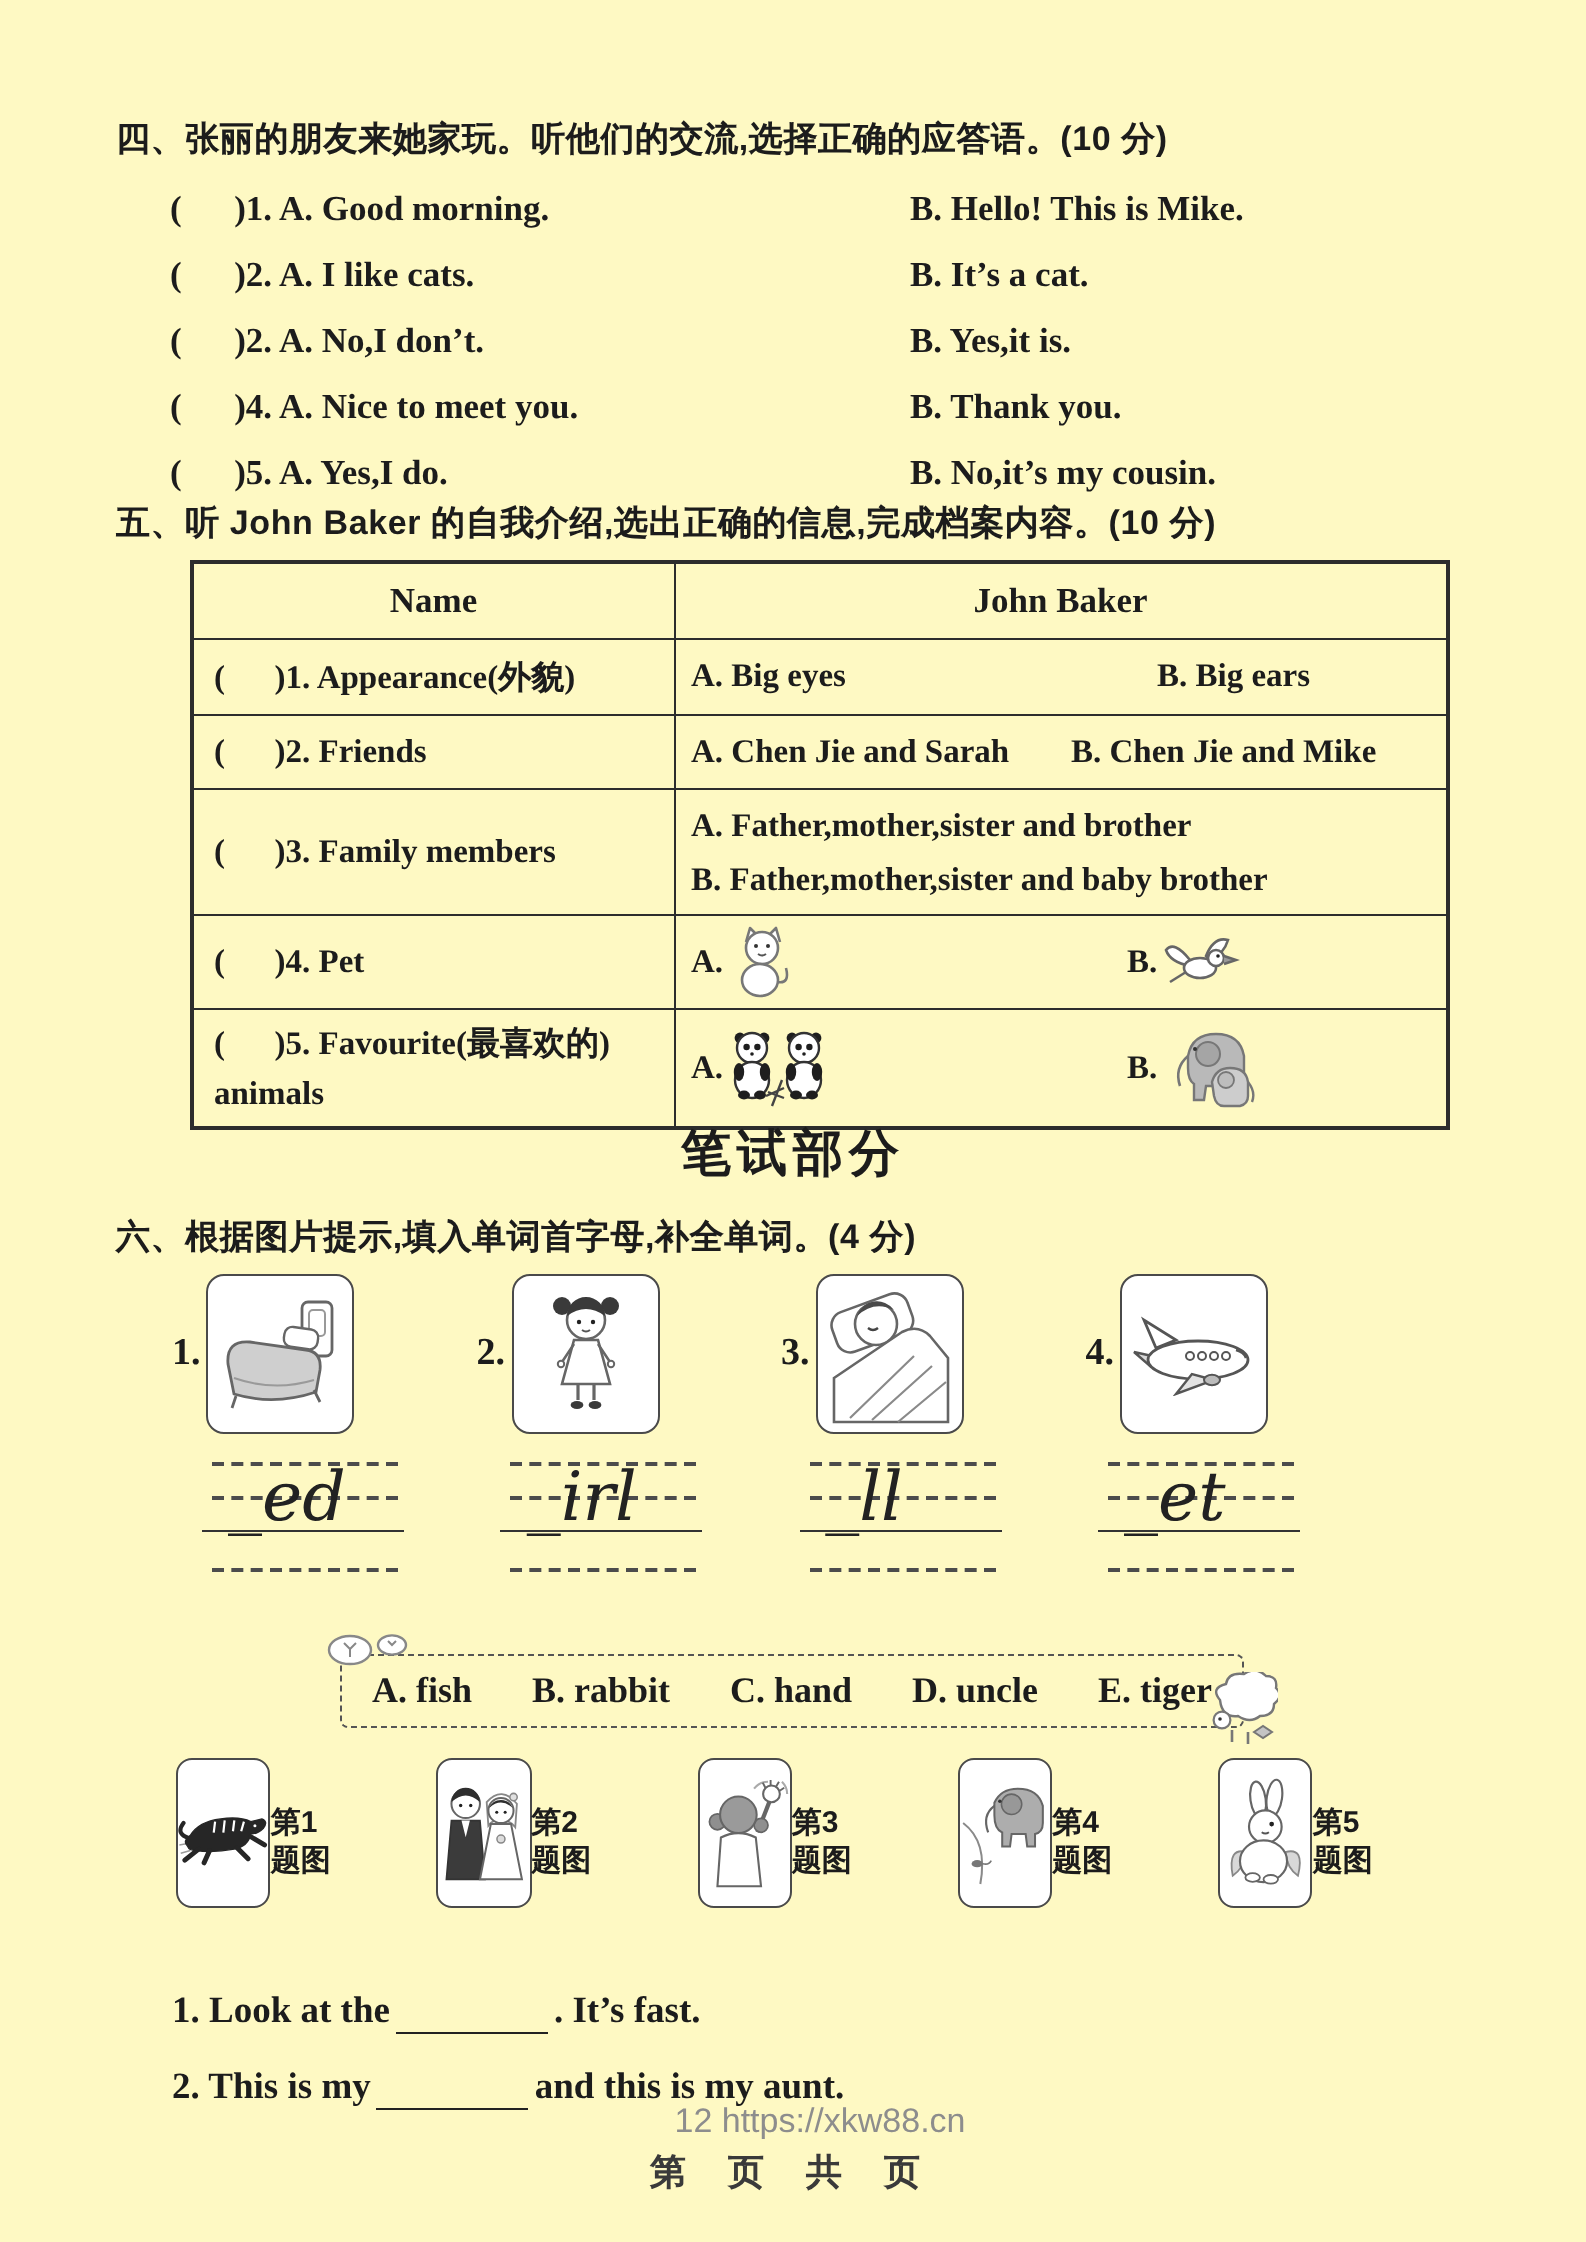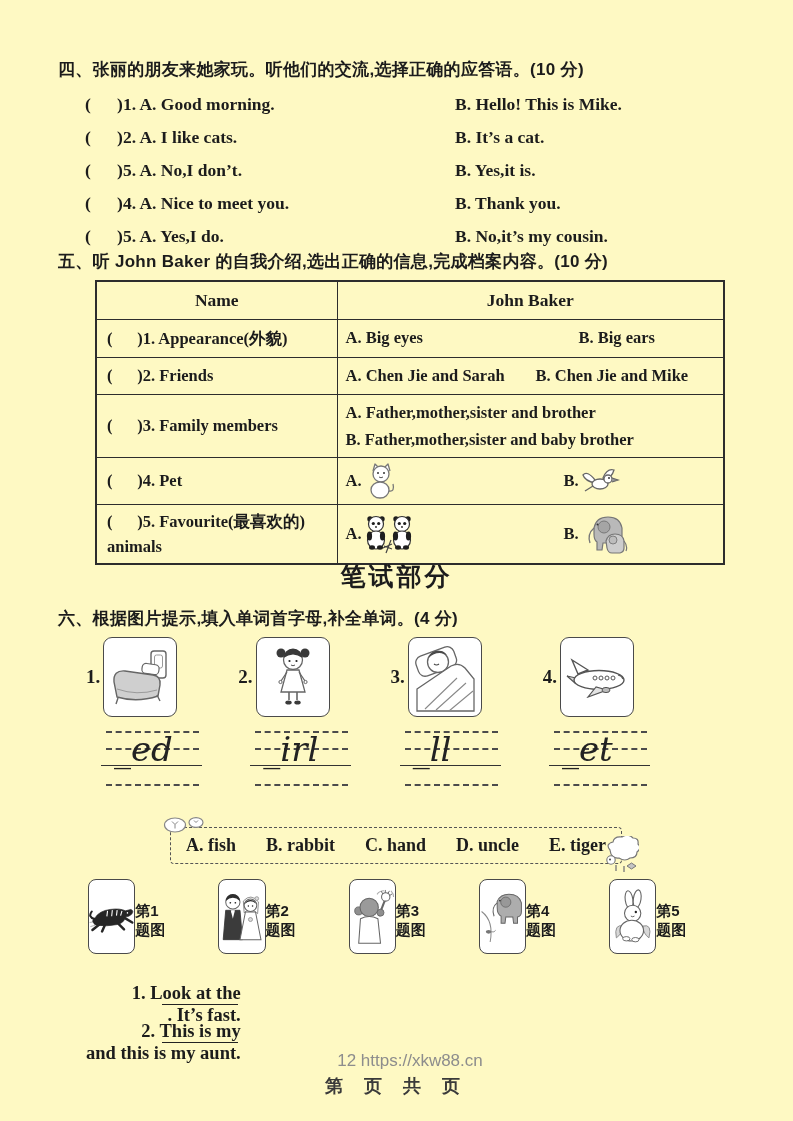--- a/index.html
+++ b/index.html
@@ -77,21 +77,21 @@
   .s7-cards { position:absolute; left:88px; top:879px; width:601px;
               display:flex; justify-content:space-between; }
   .card-col { display:flex; flex-direction:row; align-items:center; width:80px; }
   .card-box { width:76px; height:75px; border:1.7px solid #4a4a4a; border-radius:8px;
               display:flex; align-items:center; justify-content:center; background:#fff; overflow:hidden; }
   .card-label { margin-top:8px; font-size:15px; font-family:"Liberation Sans",sans-serif;
                 font-weight:bold; color:#1c1c1c; }
 
   .sentences { position:absolute; left:86px; top:983px; font-weight:bold; font-size:18.5px;
                font-family:"Liberation Serif",serif; }
-  .sent { height:38px; display:flex; align-items:flex-end; padding-bottom:4px;flex-direction:column; }
+  .sent { height:38px; display:flex; align-items:flex-end; padding-bottom:4px; }
   .blank { display:inline-block; width:76px; border-bottom:1.8px solid #222;
            height:1.1em; margin:0 3px; }
 
   
   .footer { position:absolute; left:0; top:1051px; width:100%; text-align:center; }
   .site   { font-family:"Liberation Sans",sans-serif; font-size:17px; color:#8d8d8d;padding-left:27px; }
   .pageno { margin-top:3px; font-family:"Liberation Sans",sans-serif; font-size:18px;
             color:#3a3a3a; letter-spacing:8px; font-weight:bold; }
 
   svg { display:block; }
@@ -105,21 +105,21 @@
   <div class="s4-rows">
     <div class="qrow">
       <span class="qleft pre">(      )1. A. Good morning.</span>
       <span class="qright">B. Hello!  This is Mike.</span>
     </div>
     <div class="qrow">
       <span class="qleft pre">(      )2. A. I like cats.</span>
       <span class="qright">B. It’s a cat.</span>
     </div>
     <div class="qrow">
-      <span class="qleft pre">(      )5. A. No,I don’t.</span>
+      <span class="qleft pre">(      )2. A. No,I don’t.</span>
       <span class="qright">B. Yes,it is.</span>
     </div>
     <div class="qrow">
       <span class="qleft pre">(      )4. A. Nice to meet you.</span>
       <span class="qright">B. Thank you.</span>
     </div>
     <div class="qrow">
       <span class="qleft pre">(      )5. A. Yes,I do.</span>
       <span class="qright">B. No,it’s my cousin.</span>
     </div>

